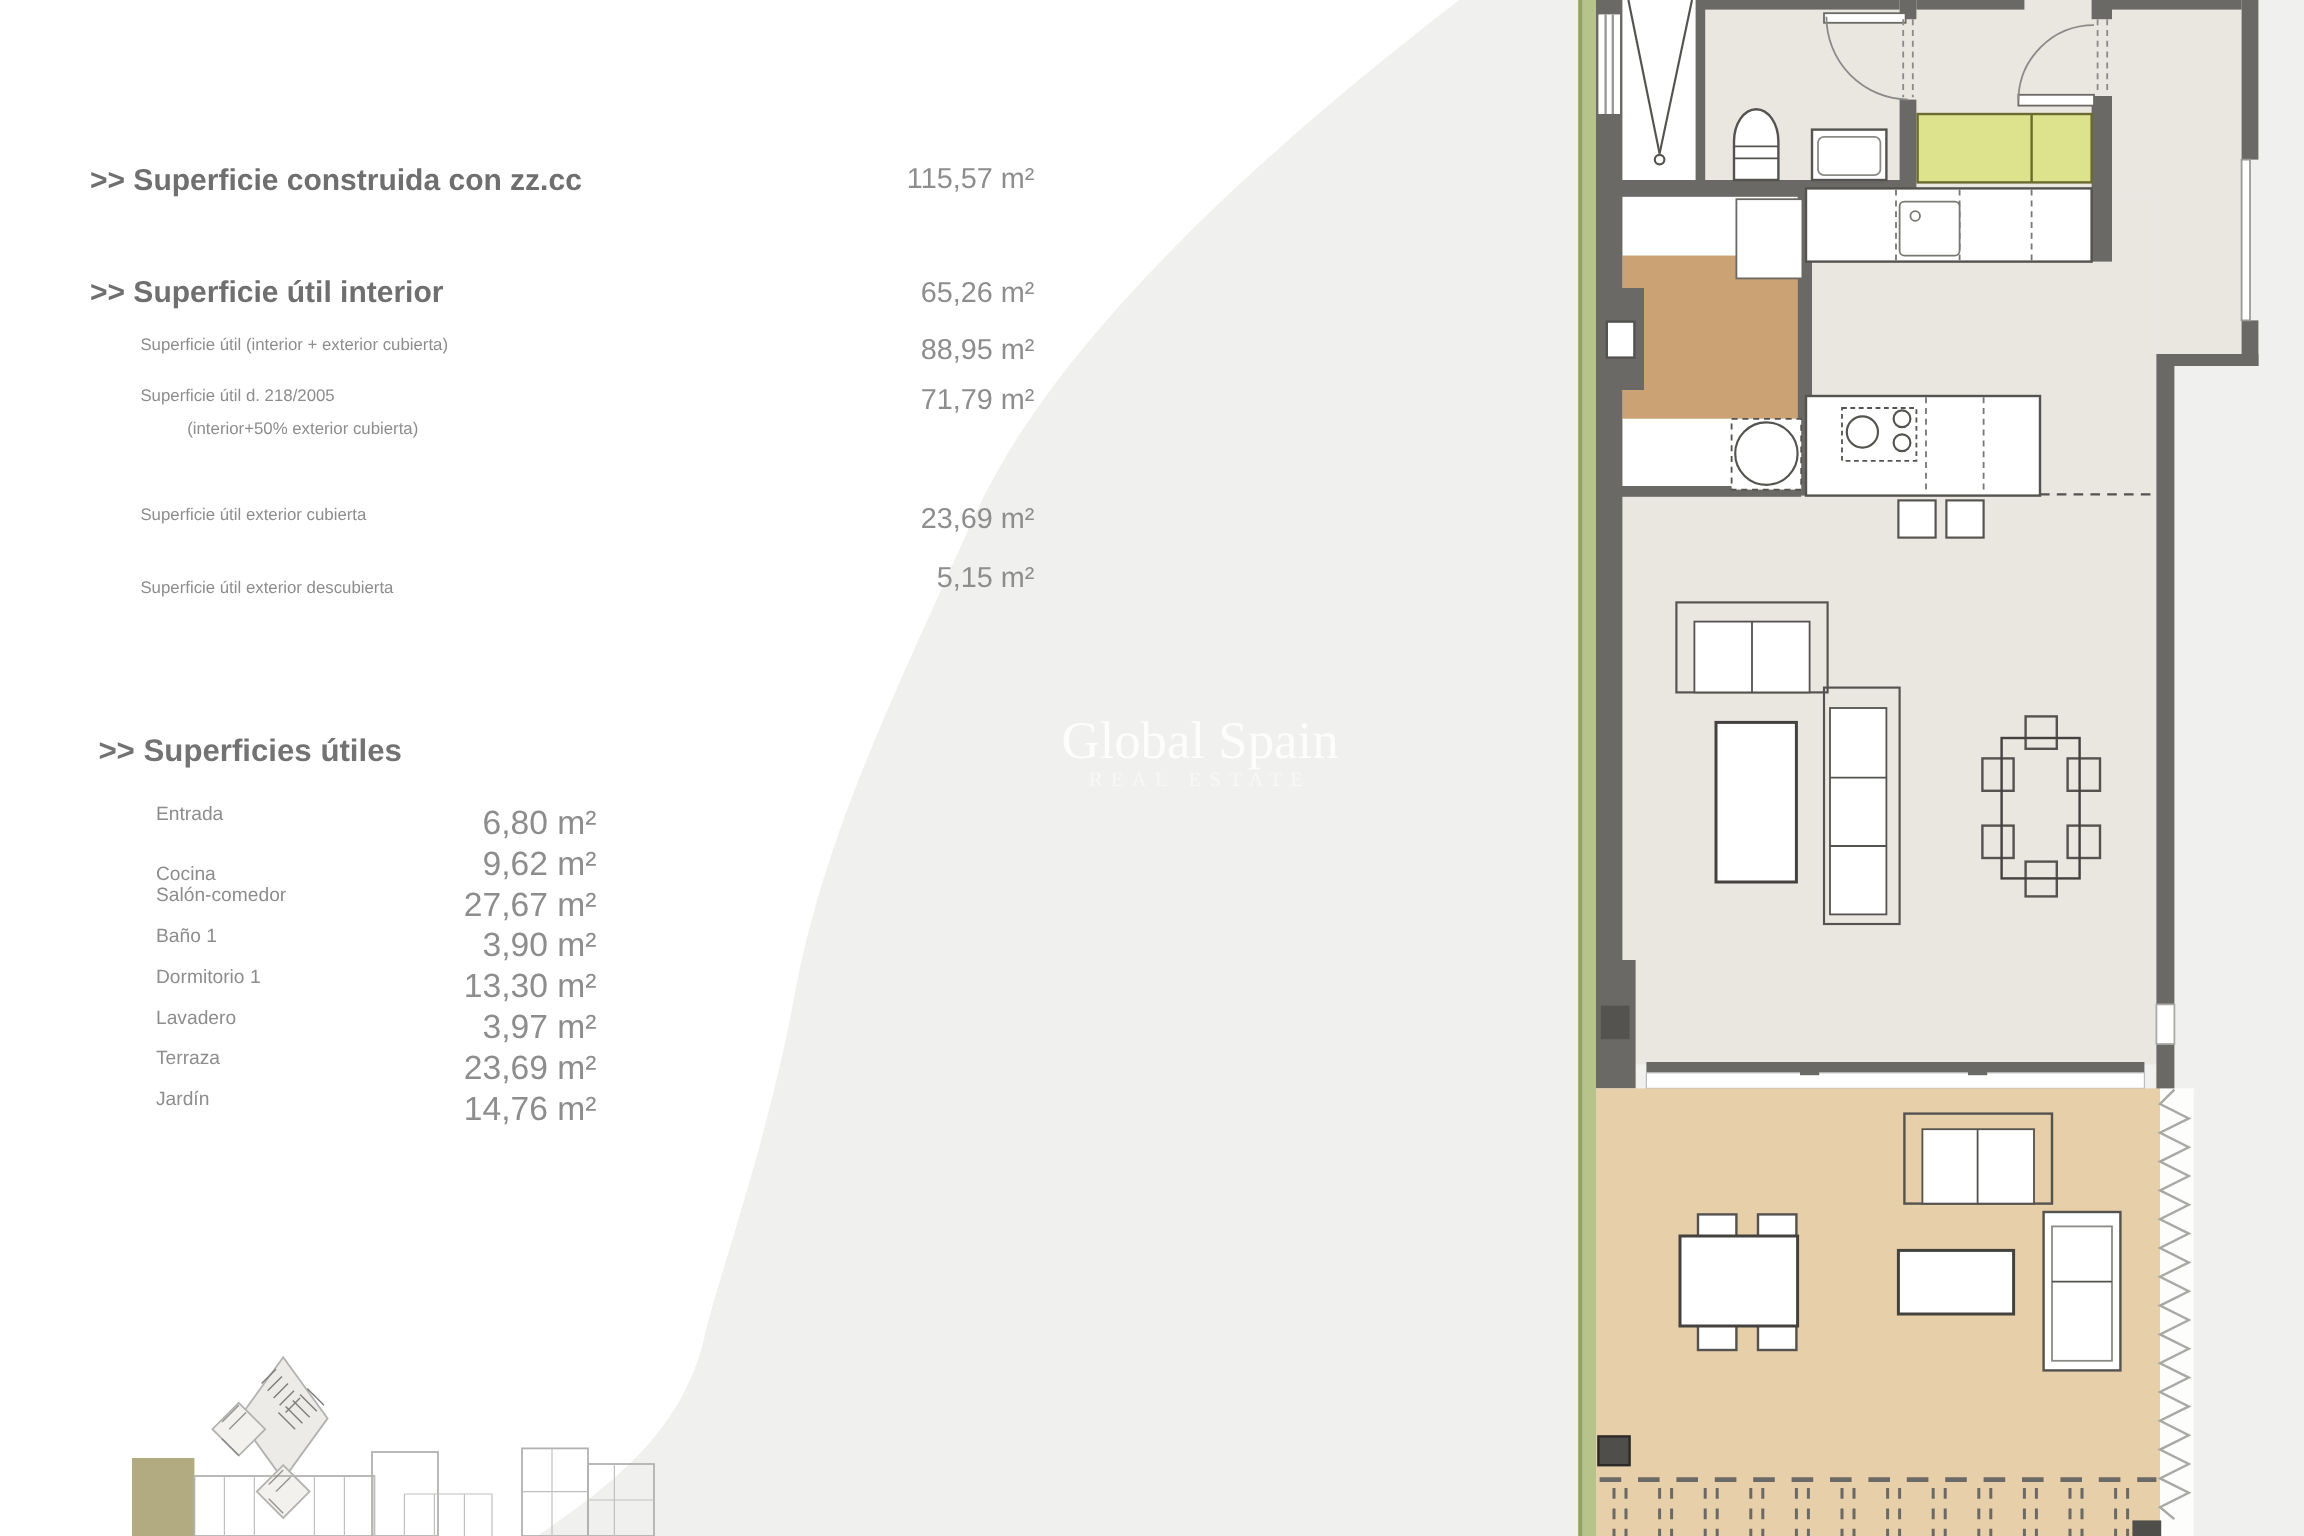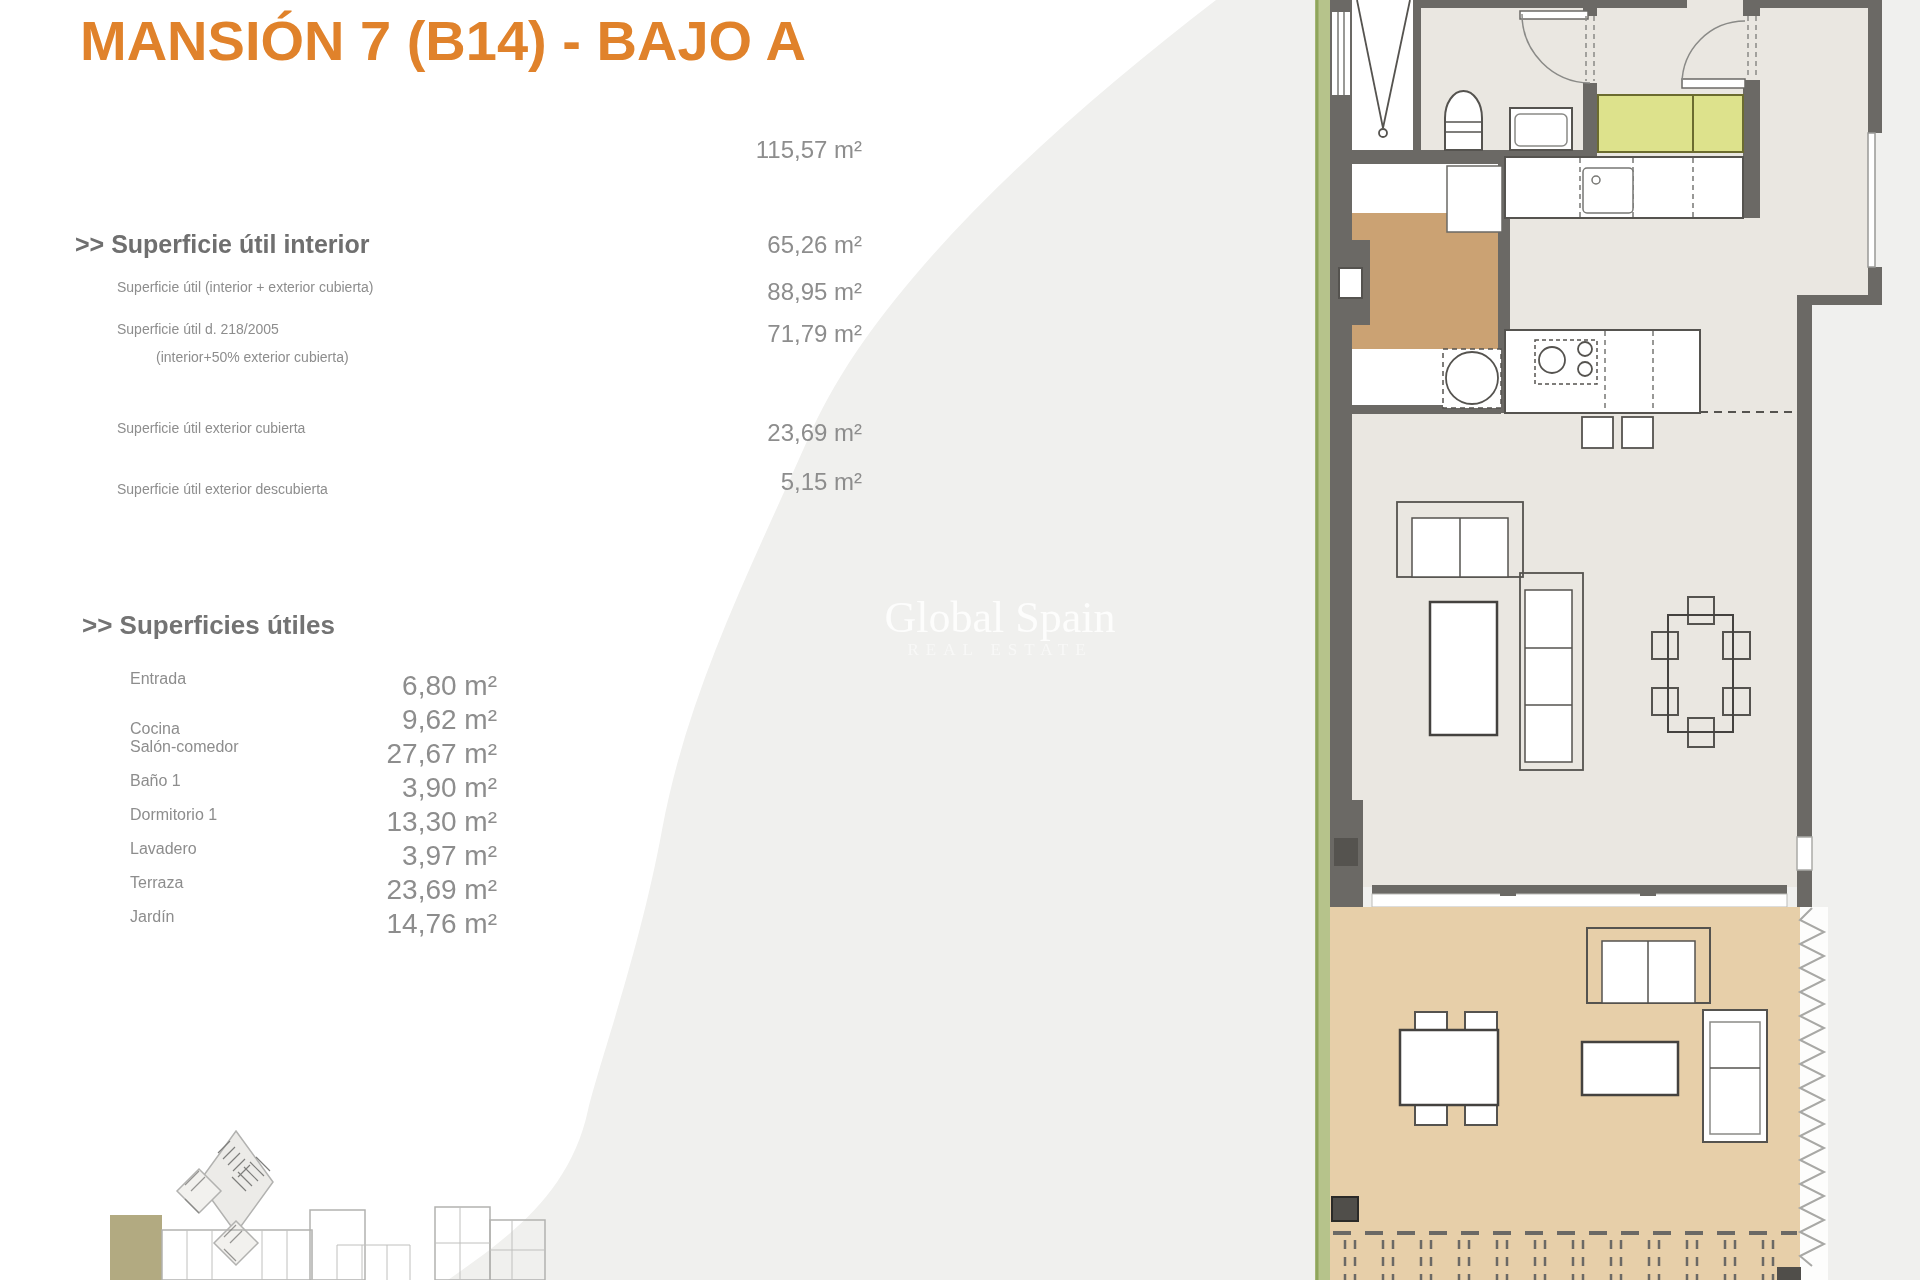--- a/index.html
+++ b/index.html
@@ -36,22 +36,22 @@
     <path d="M1216,0 C1060,120 880,280 812,430 C750,570 688,690 662,830
              C640,950 600,1060 588,1110 C570,1195 505,1240 448,1280
              L1920,1280 L1920,0 Z" fill="#f0f0ee"></path>
   </svg>
 
   <div id="watermark" class="abs">
     <div class="wm1">Global Spain</div>
     <div class="wm2">REAL ESTATE</div>
   </div>
 
-  <div id="doc-title" class="abs">MANSIÓN 7 (B14) - BAJO A</div>
-
+
+  <div class="abs sum-label-bold" style="left:75px;top:136px">&gt;&gt; Superficie construida con zz.cc</div>
   <div class="abs sum-value" style="top:136px">115,57 m²</div>
 
   <div class="abs sum-label-bold" style="left:75px;top:230px">&gt;&gt; Superficie útil interior</div>
   <div class="abs sum-value" style="top:231px">65,26 m²</div>
 
   <div class="abs sum-label" style="left:117px;top:279px">Superficie útil (interior + exterior cubierta)</div>
   <div class="abs sum-value" style="top:278px">88,95 m²</div>
 
   <div class="abs sum-label" style="left:117px;top:321px">Superficie útil  d. 218/2005</div>
   <div class="abs sum-label" style="left:156px;top:349px">(interior+50% exterior cubierta)</div>

